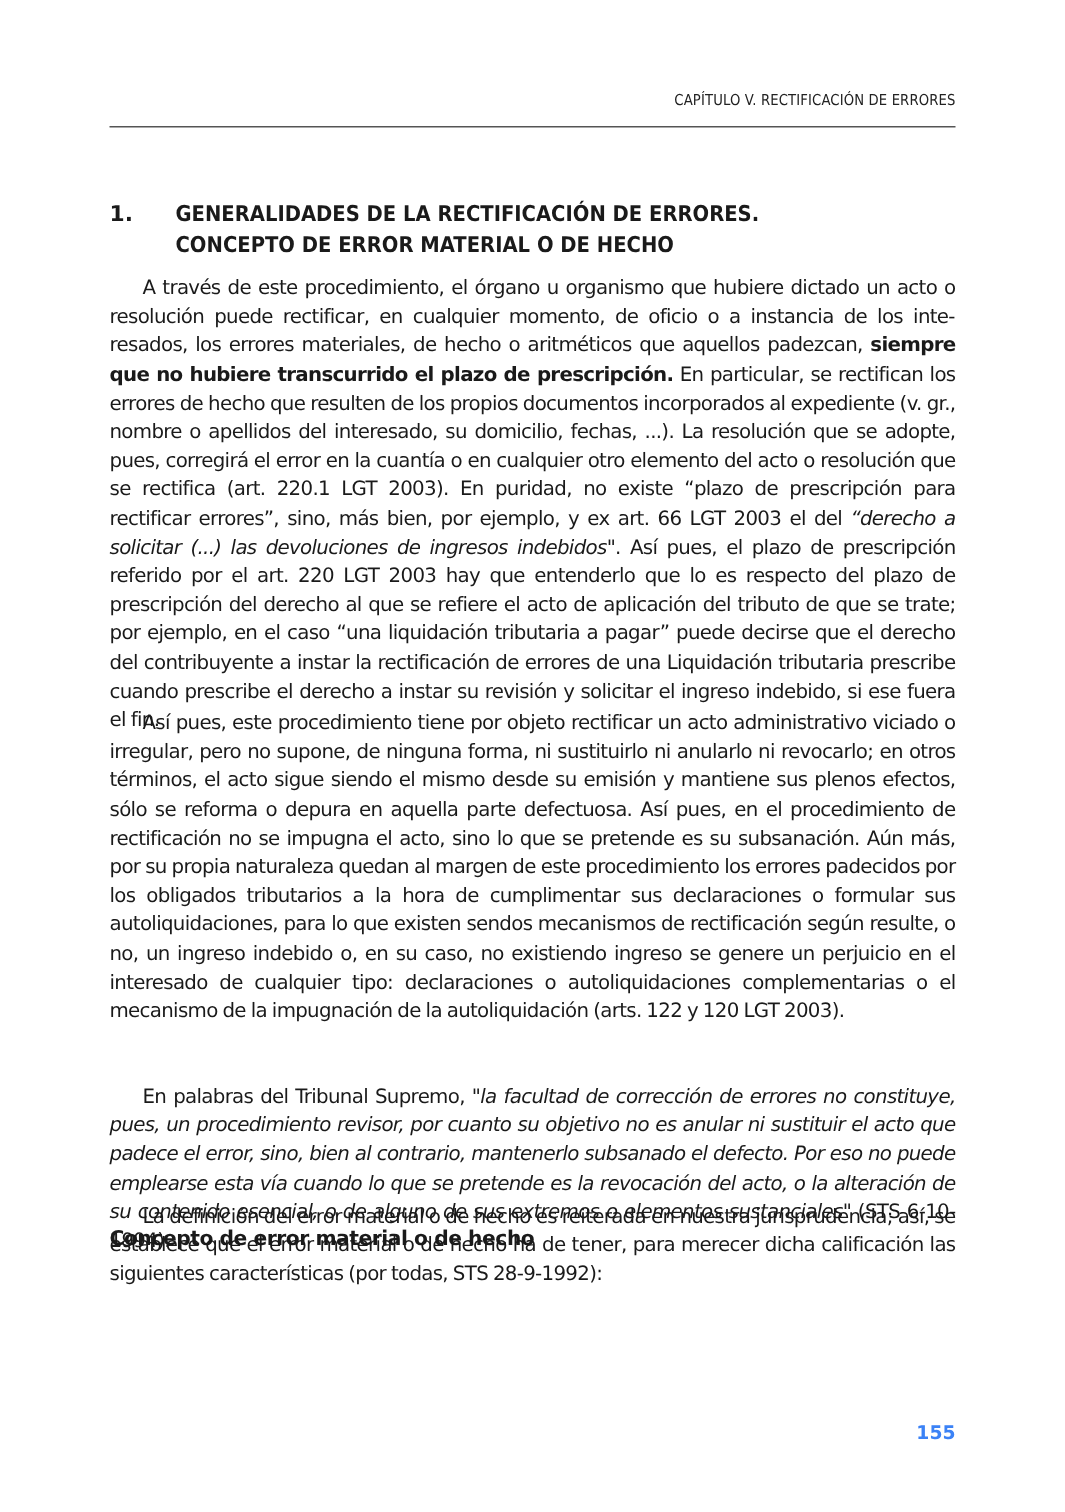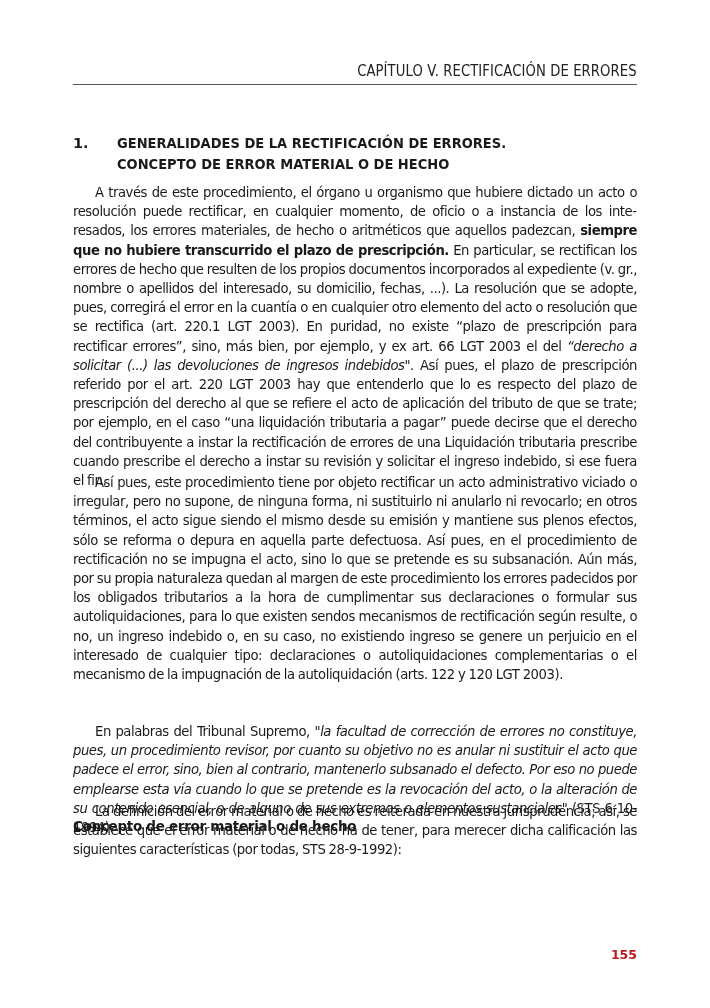--- a/index.html
+++ b/index.html
@@ -23,21 +23,21 @@
     }
     .running-header {
       position: absolute;
       top: 62px;
       left: 0;
       width: 564px;
       height: 22px;
       border-bottom: 1.5px solid #555;
       text-align: right;
       font-family: "DejaVu Sans", sans-serif;
-      font-size: 15px;
+      font-size: 10px;
       letter-spacing: 0.1px;
       color: #222;
     }
     .running-header span {
       display: inline-block;
       transform: scaleX(0.88);
       transform-origin: right center;
       white-space: nowrap;
     }
     .section-heading {
@@ -93,21 +93,21 @@
       color: #1a1a1a;
     }
     .p4 { top: 802px; }
     .page-number {
       position: absolute;
       top: 947px;
       right: 0;
       font-family: "DejaVu Sans", sans-serif;
       font-weight: bold;
       font-size: 12.5px;
-      color: #b91c1c;
+      color: #3b82f6;
     }
     b { font-weight: bold; }
     i { font-style: italic; }
   </style>
 </head>
 <body>
 
 <div class="page">
 
   <div class="running-header">

